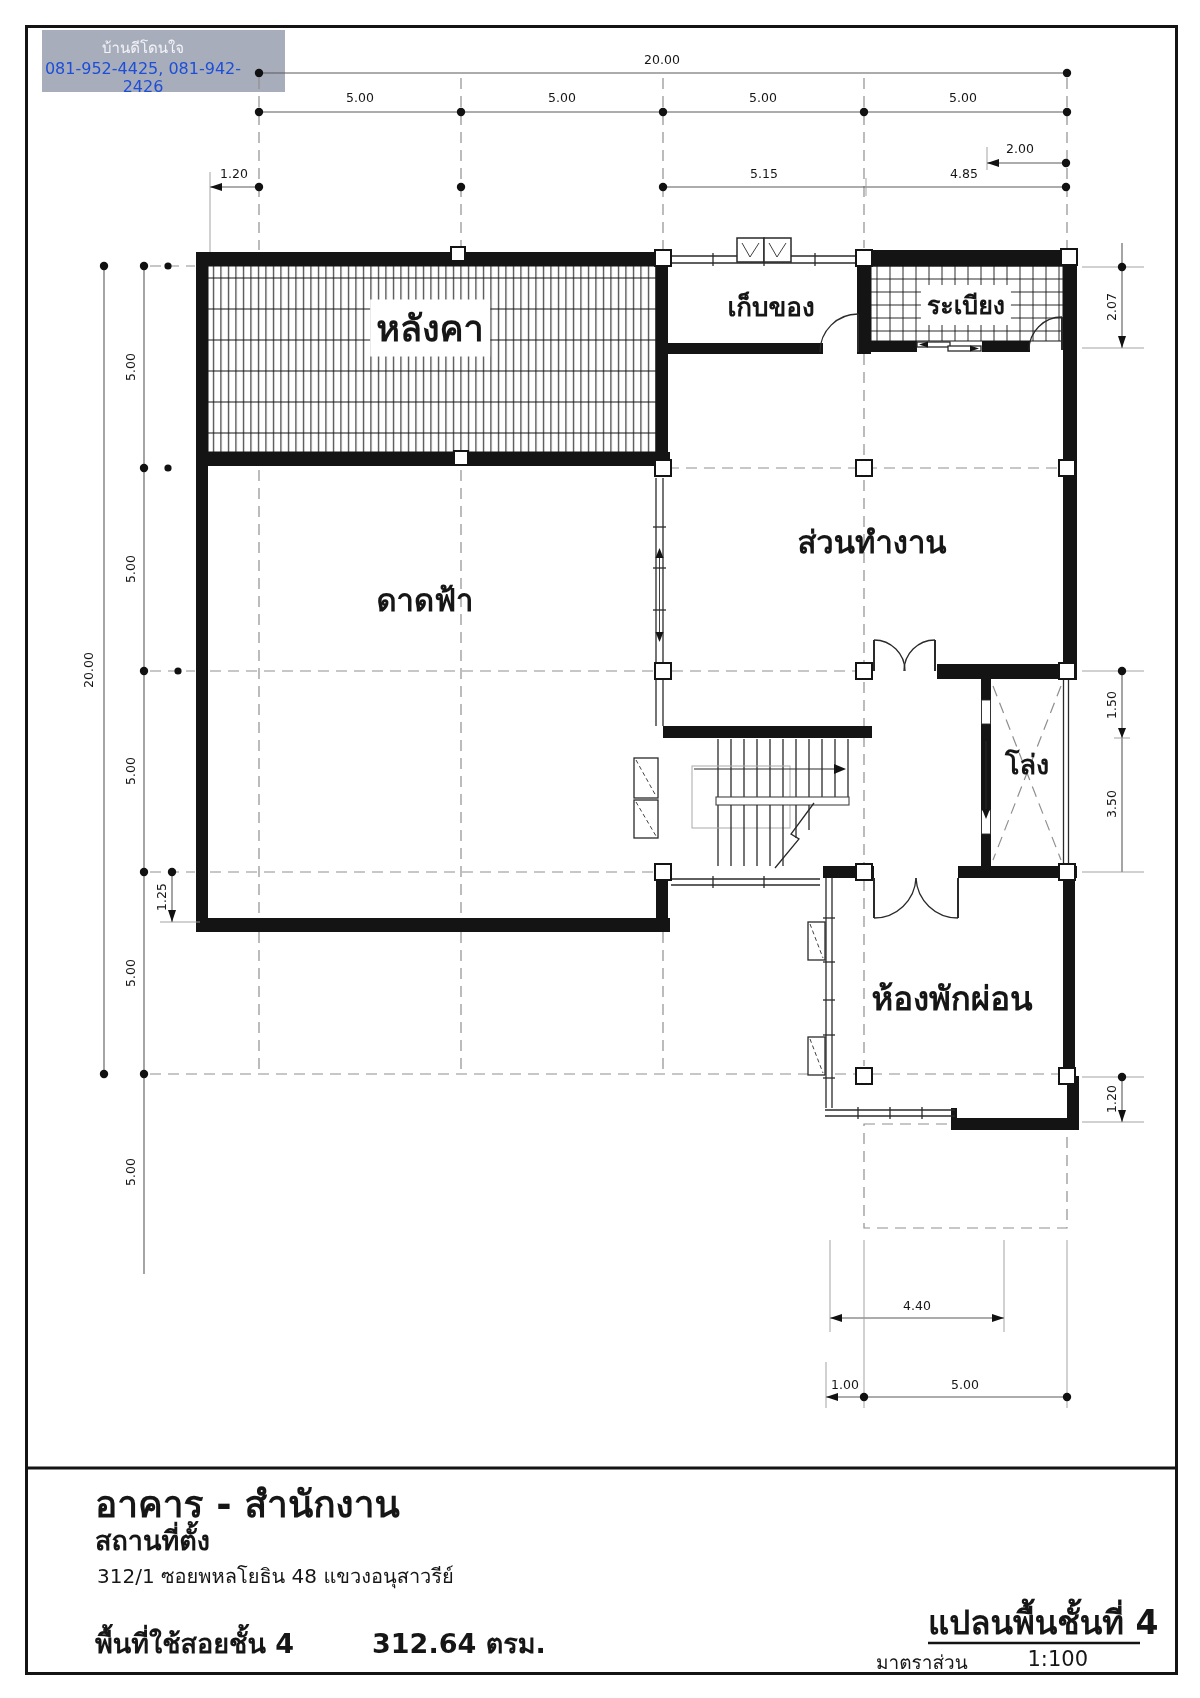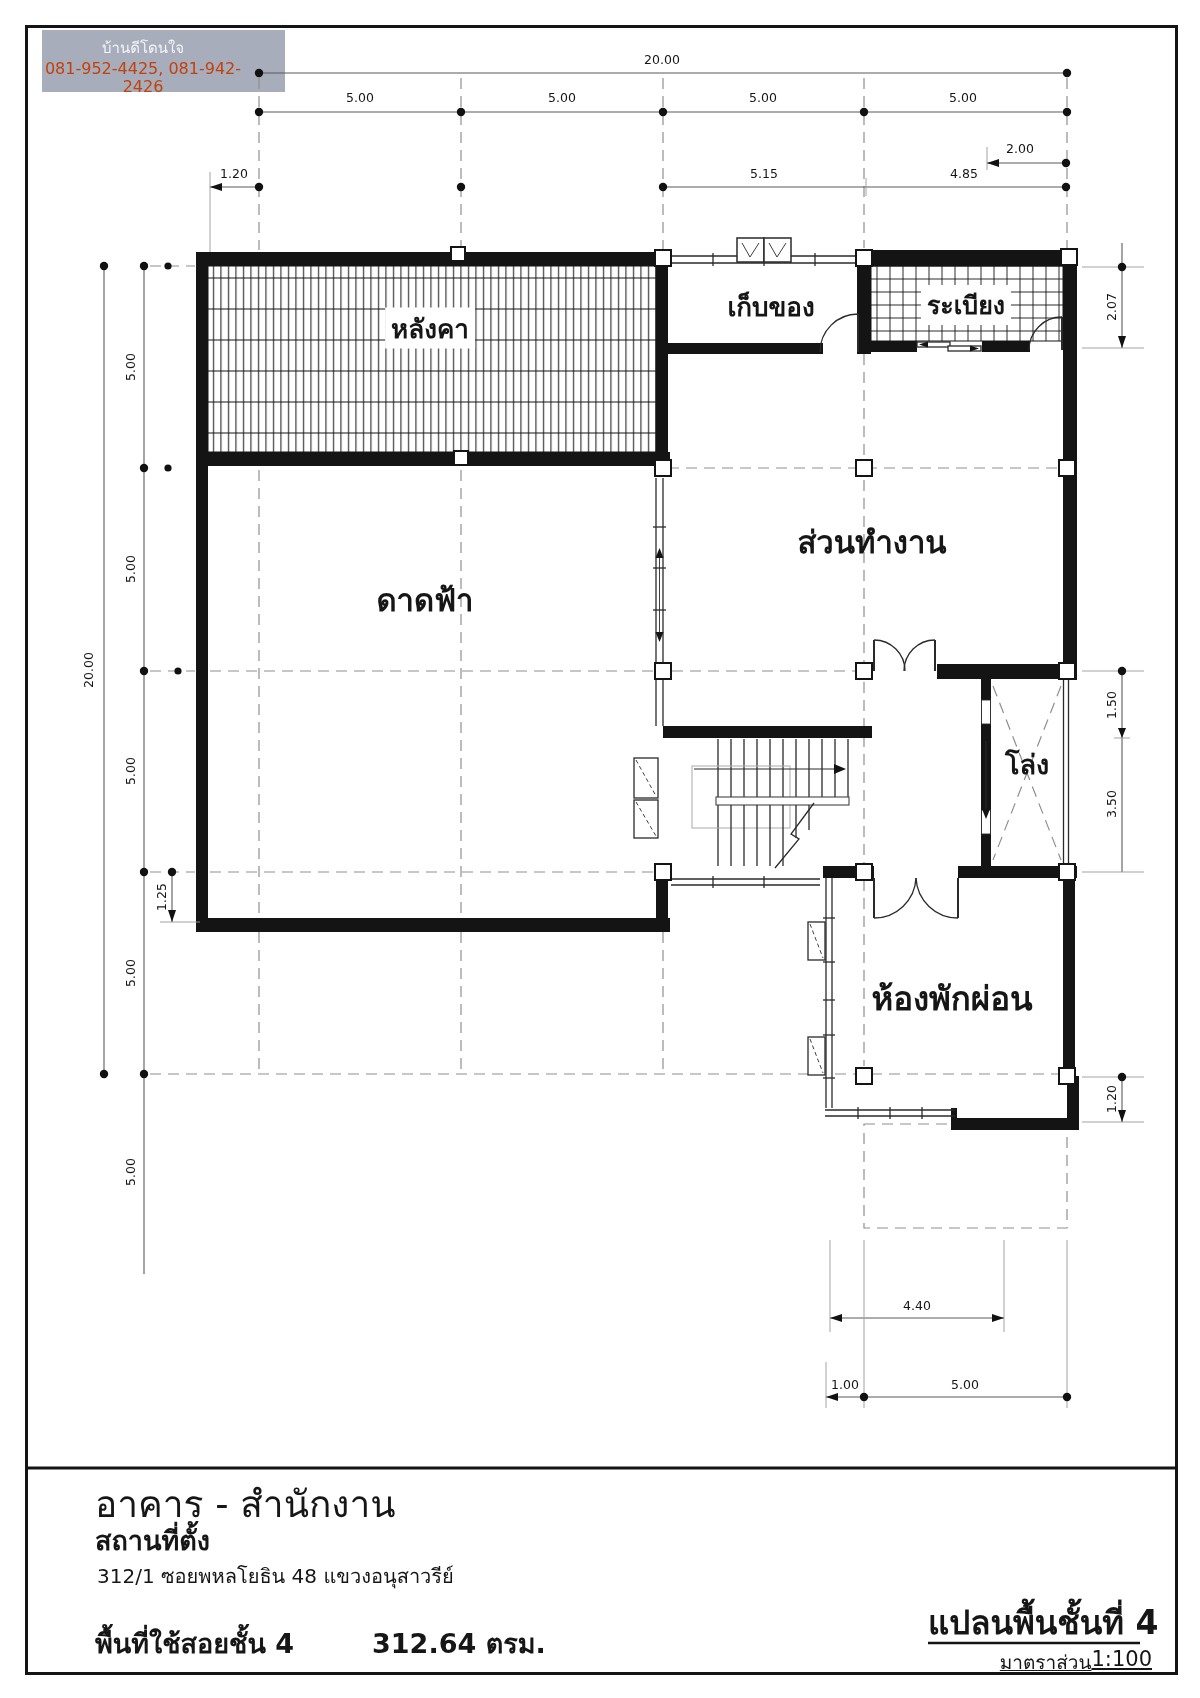--- a/index.html
+++ b/index.html
@@ -9,28 +9,28 @@
   .wm-box{position:absolute;left:42px;top:30px;width:243px;height:62px;z-index:0;}
   .wm-text{position:absolute;z-index:2;width:202px;left:42px;text-align:center;line-height:1.15;}
   .wm-l1{top:40px;font-size:15px;}
   .wm-l2{top:60px;font-size:16px;}
   .lbl{position:absolute;z-index:2;white-space:nowrap;color:#161616;}
   .dim{transform:translate(-50%,-50%);font-size:12.5px;}
   .dim.rot{transform:translate(-50%,-50%) rotate(-90deg);}
   .room{transform:translate(-50%,-50%);font-weight:bold;}
   .halo{background:#ffffff;padding:0 6px;}
   .tb{left:95px;}
-  .t-project{top:1474px;font-size:37px;font-weight:normal;}
+  .t-project{top:1474px;font-size:37px;font-weight:bold;}
   .t-loc{top:1519px;font-size:27px;font-weight:bold;}
   .t-addr1{left:97px;top:1560px;font-size:20px;text-align:right;}
   .t-addr2{left:97px;top:1592px;font-size:22.5px;}
   .t-area{top:1622px;font-size:27px;font-weight:bold;display:flex;text-align:right;}
   .t-area .gap{display:inline-block;width:78px;}
   .t-plan{left:928px;top:1596px;font-size:33px;font-weight:600;}
-  .t-scale{left:940px;top:1647px;width:212px;display:flex;justify-content:flex-end;text-decoration:underline;}
+  .t-scale{left:876px;top:1647px;width:212px;display:flex;justify-content:space-between;}
   .t-scale .sl{font-size:19px;}
   .t-scale .sv{font-size:21px;}
 </style>
 </head>
 <body>
 
 <div class="page">
 
   <div class="wm-box" style="background:#a8adbb"></div>
 
@@ -319,23 +319,23 @@
       <polygon points="1122,348 1118,336 1126,336"></polygon>
       <polygon points="1122,738 1118,728 1126,728"></polygon>
       <polygon points="1122,1122 1118,1110 1126,1110"></polygon>
       <polygon points="830,1318 842,1314 842,1322"></polygon>
       <polygon points="1004,1318 992,1314 992,1322"></polygon>
       <polygon points="826,1397 838,1393 838,1401"></polygon>
     </g>
   </svg>
 
   <div class="wm-text wm-l1" style="color:#f2f4f8">บ้านดีโดนใจ</div>
-  <div class="wm-text wm-l2" style="color:#c2410c">081-952-4425, 081-942-2426</div>
-
-  <div class="lbl room halo" style="left:430px;top:328px;font-size:26px">หลังคา</div>
+  <div class="wm-text wm-l2" style="color:#1d4ed8">081-952-4425, 081-942-2426</div>
+
+  <div class="lbl room halo" style="left:430px;top:328px;font-size:36px">หลังคา</div>
   <div class="lbl room" style="left:771px;top:306px;font-size:26px">เก็บของ</div>
   <div class="lbl room halo" style="left:966px;top:305px;font-size:25px">ระเบียง</div>
   <div class="lbl room" style="left:872px;top:542px;font-size:31px">ส่วนทำงาน</div>
   <div class="lbl room" style="left:425px;top:600px;font-size:31px">ดาดฟ้า</div>
   <div class="lbl room" style="left:1027px;top:764px;font-size:27px">โล่ง</div>
   <div class="lbl room" style="left:952px;top:998px;font-size:33px">ห้องพักผ่อน</div>
 
   <div class="lbl dim" style="left:662px;top:59px">20.00</div>
   <div class="lbl dim" style="left:360px;top:97px">5.00</div>
   <div class="lbl dim" style="left:562px;top:97px">5.00</div>

